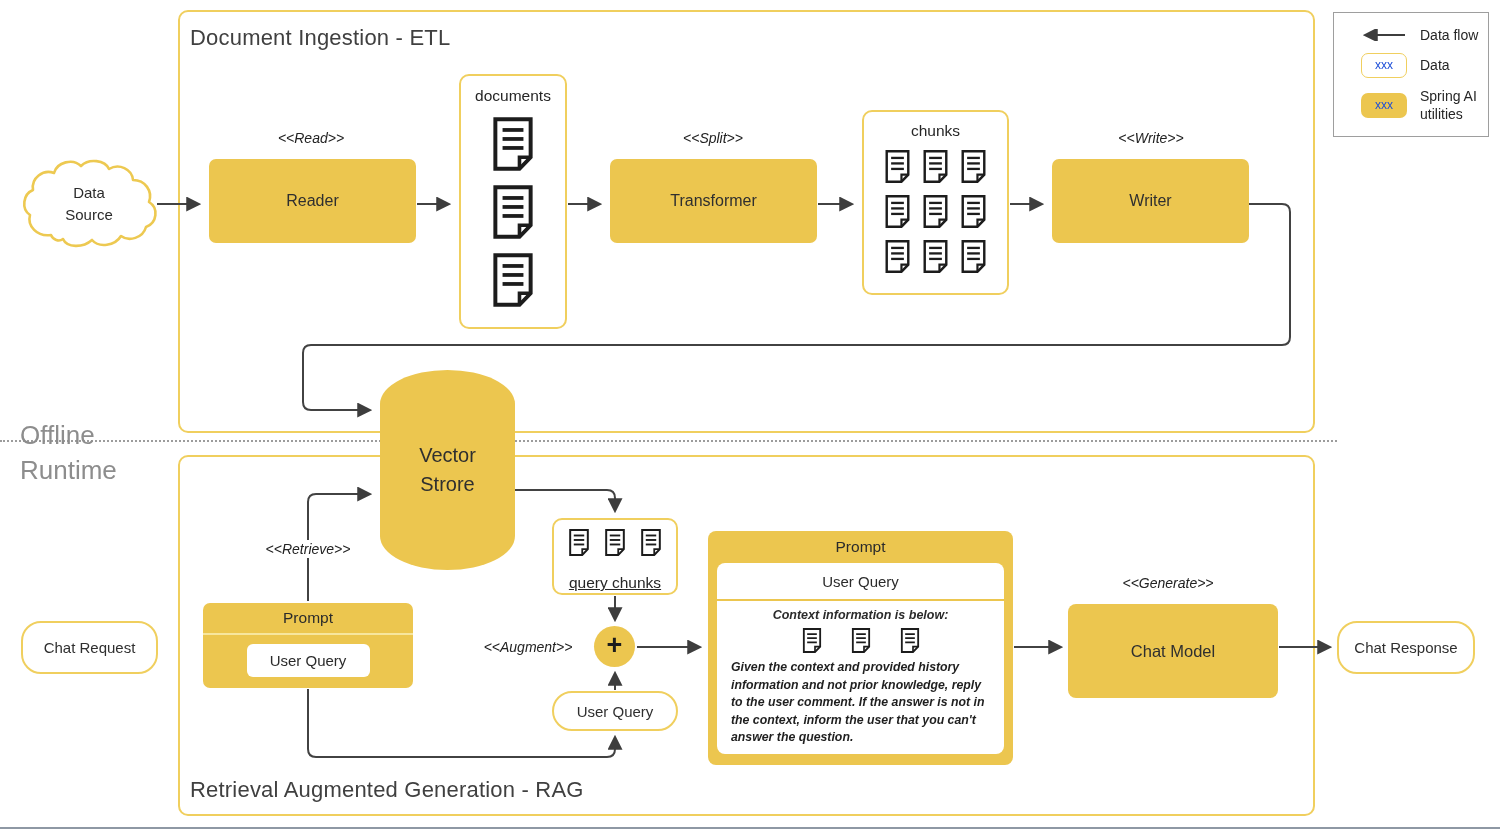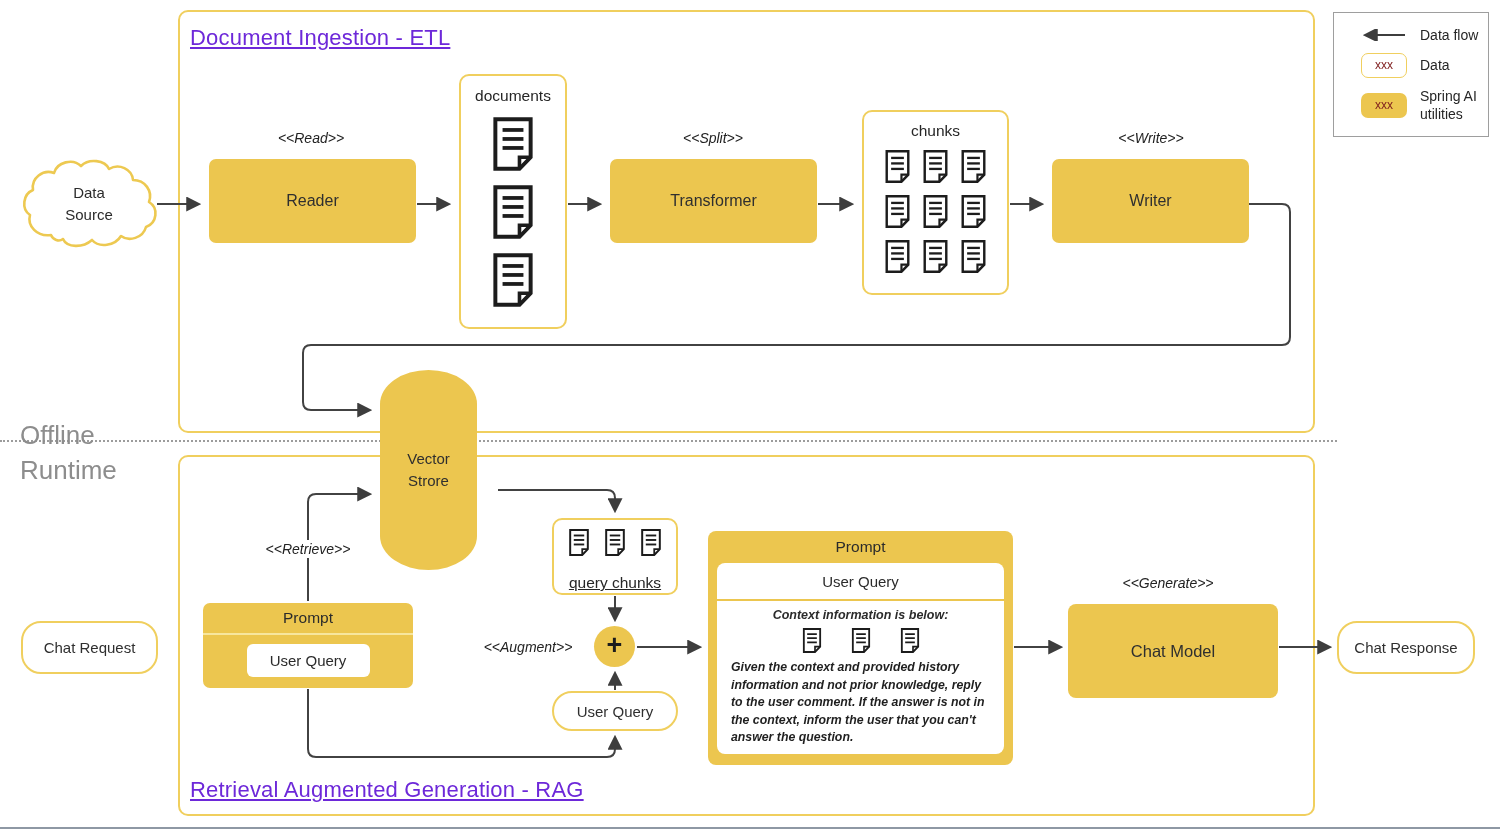--- a/index.html
+++ b/index.html
@@ -16,21 +16,21 @@
   body{
     width:1500px;height:831px;position:relative;overflow:hidden;
     font-family:"Liberation Sans",sans-serif;color:var(--text-dark);
   }
   
   .container{
     position:absolute;border:2px solid var(--yellow-border);border-radius:10px;
     background:transparent;z-index:1;
   }
   .container-title{
-    position:absolute;font-size:22px;letter-spacing:.2px;color:#6d28d9;z-index:3;text-decoration:underline;
+    position:absolute;font-size:22px;letter-spacing:.2px;color:#404040;z-index:3;
   }
   
   #connectors{position:absolute;left:0;top:0;z-index:2;pointer-events:none;}
   
   .node{
     position:absolute;background:var(--yellow-fill);border-radius:7px;
     display:flex;align-items:center;justify-content:center;
     font-size:16px;color:#2f2f2f;z-index:3;
   }
   
@@ -53,24 +53,24 @@
   .docs-box{
     position:absolute;background:#fff;border:2px solid var(--yellow-border);
     border-radius:10px;z-index:3;display:flex;flex-direction:column;align-items:center;text-align:right;
   }
   .docs-box .dlabel{font-size:15.5px;color:#262626;}
   .doc-col{display:flex;flex-direction:column;align-items:center;gap:14px;}
   .doc-grid{display:grid;grid-template-columns:repeat(3,27px);gap:12px 11px;}
   .doc-row{display:flex;gap:14px;}
   
   .cylinder{
-    position:absolute;left:380px;top:370px;width:97px;height:200px;
+    position:absolute;left:380px;top:370px;width:135px;height:200px;
     background:var(--yellow-fill);border-radius:50%/34px;z-index:5;
     display:flex;flex-direction:column;align-items:center;justify-content:center;
-    font-size:15px;line-height:1.45;color:#2f2f2f;text-align:left;
+    font-size:20px;line-height:1.45;color:#2f2f2f;text-align:left;
   }
   
   .prompt-sm{
     position:absolute;left:203px;top:603px;width:210px;height:85px;
     background:var(--yellow-fill);border-radius:7px;z-index:3;
   }
   .prompt-sm .ptitle{
     height:32px;display:flex;align-items:center;justify-content:center;
     font-size:15.5px;border-bottom:2px solid #f7e69e;
   }
@@ -109,21 +109,21 @@
   }
   
   .legend{
     position:absolute;left:1333px;top:12px;width:156px;height:125px;
     border:1.5px solid var(--legend-border);background:#fff;z-index:3;
     display:flex;flex-direction:column;justify-content:center;gap:9px;padding-left:27px;
   }
   .legend .lrow{display:flex;align-items:center;gap:13px;}
   .legend .sample{
     width:46px;height:25px;border-radius:7px;display:flex;align-items:center;
-    justify-content:center;font-size:12px;color:#7f1d1d;flex:0 0 auto;
+    justify-content:center;font-size:12px;color:#1d4ed8;flex:0 0 auto;
   }
   .legend .sample.data{background:#fff;border:1.5px solid var(--yellow-border);}
   .legend .sample.spring{background:var(--yellow-fill);}
   .legend .llabel{font-size:14px;color:#262626;line-height:1.3;}
   .legend .llabel.wrap{width:74px;}
   
   .cloud-wrap{position:absolute;left:20px;top:156px;width:138px;height:96px;z-index:3;}
   .cloud-wrap .ctext{
     position:absolute;inset:0;display:flex;flex-direction:column;align-items:center;
     justify-content:center;font-size:15px;line-height:1.5;color:#2b2b2b;

